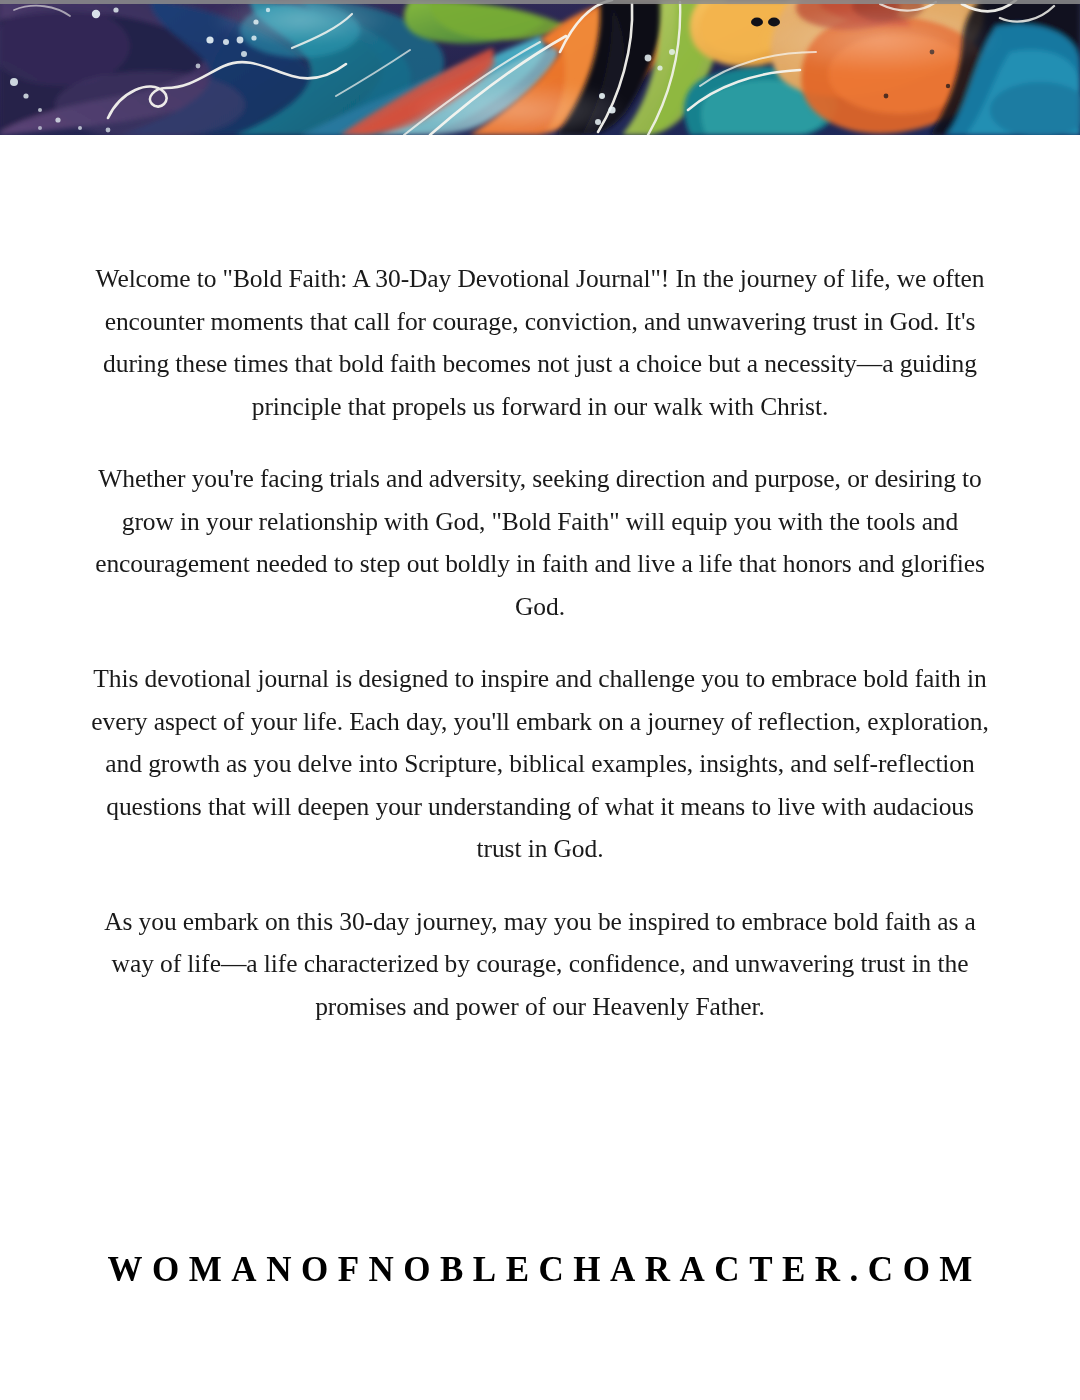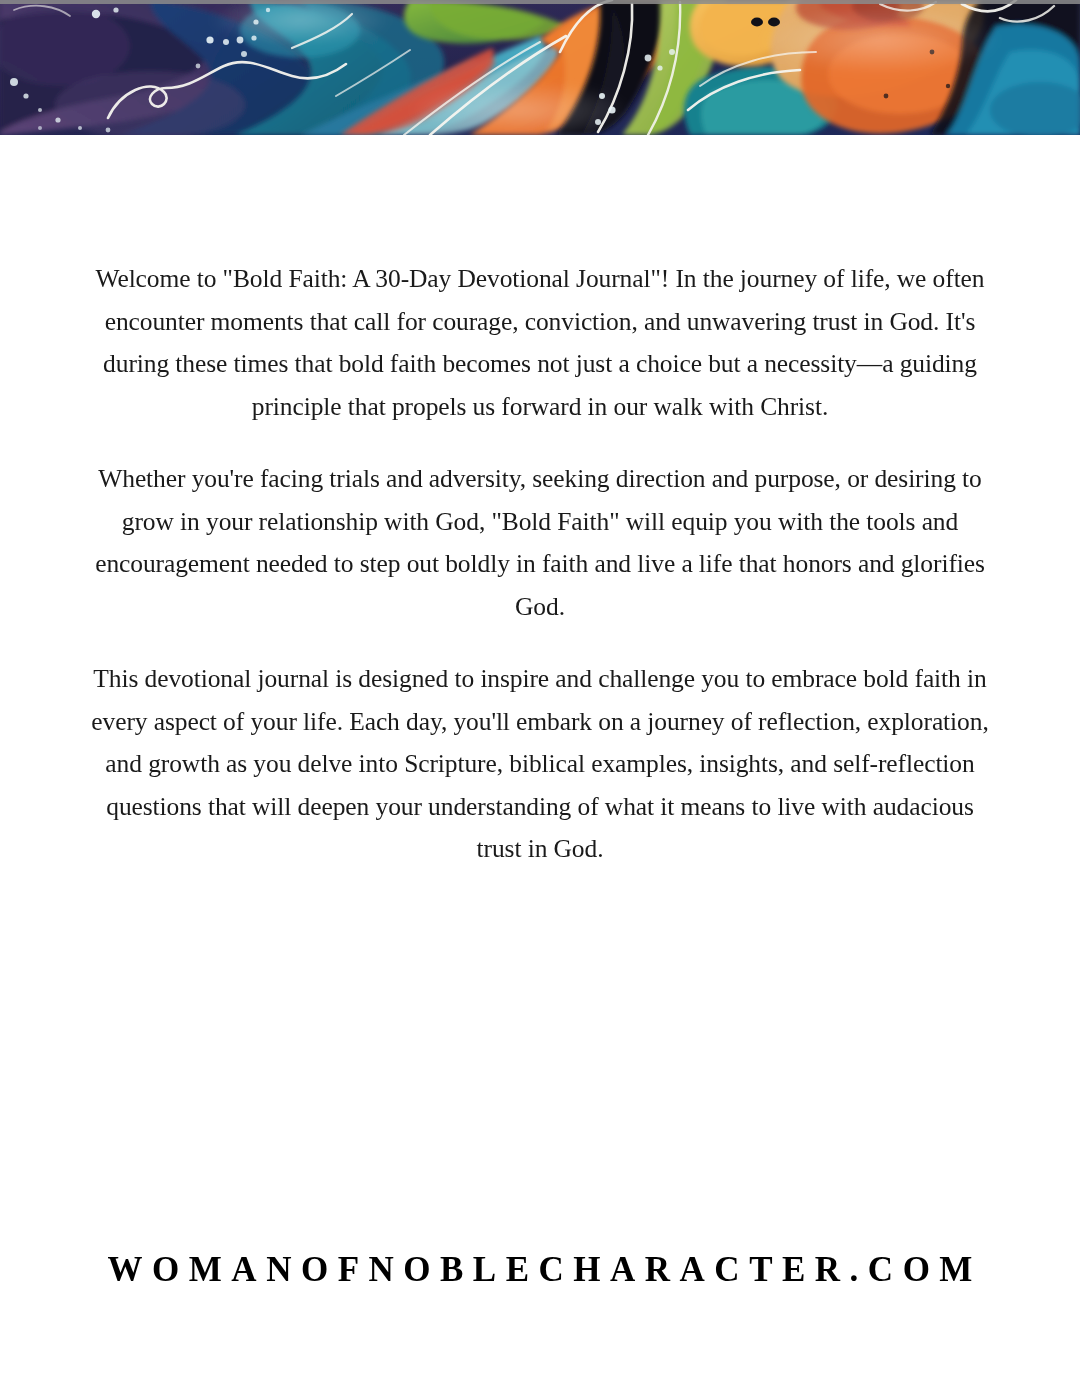--- a/index.html
+++ b/index.html
@@ -291,19 +291,20 @@
         <ellipse cx="520" cy="110" rx="110" ry="30" fill="url(#gBloom)"></ellipse>
       </g>
     </svg>
     <div class="top-edge-strip"></div>
   </div>
 
   <div class="content">
     <p class="para">Welcome to "Bold Faith: A 30-Day Devotional Journal"! In the journey of life, we often encounter moments that call for courage, conviction, and unwavering trust in God. It's during these times that bold faith becomes not just a choice but a necessity—a guiding principle that propels us forward in our walk with Christ.</p>
     <p class="para">Whether you're facing trials and adversity, seeking direction and purpose, or desiring to grow in your relationship with God, "Bold Faith" will equip you with the tools and encouragement needed to step out boldly in faith and live a life that honors and glorifies God.</p>
     <p class="para">This devotional journal is designed to inspire and challenge you to embrace bold faith in every aspect of your life. Each day, you'll embark on a journey of reflection, exploration, and growth as you delve into Scripture, biblical examples, insights, and self-reflection questions that will deepen your understanding of what it means to live with audacious trust in God.</p>
+    <p class="para">As you embark on this 30-day journey, may you be inspired to embrace bold faith as a way of life—a life characterized by courage, confidence, and unwavering trust in the promises and power of our Heavenly Father.</p>
   </div>
 
   <div class="footer">
     <span class="footer-url">WOMANOFNOBLECHARACTER.COM</span>
   </div>
 
 </div>
 
 </body></html>

